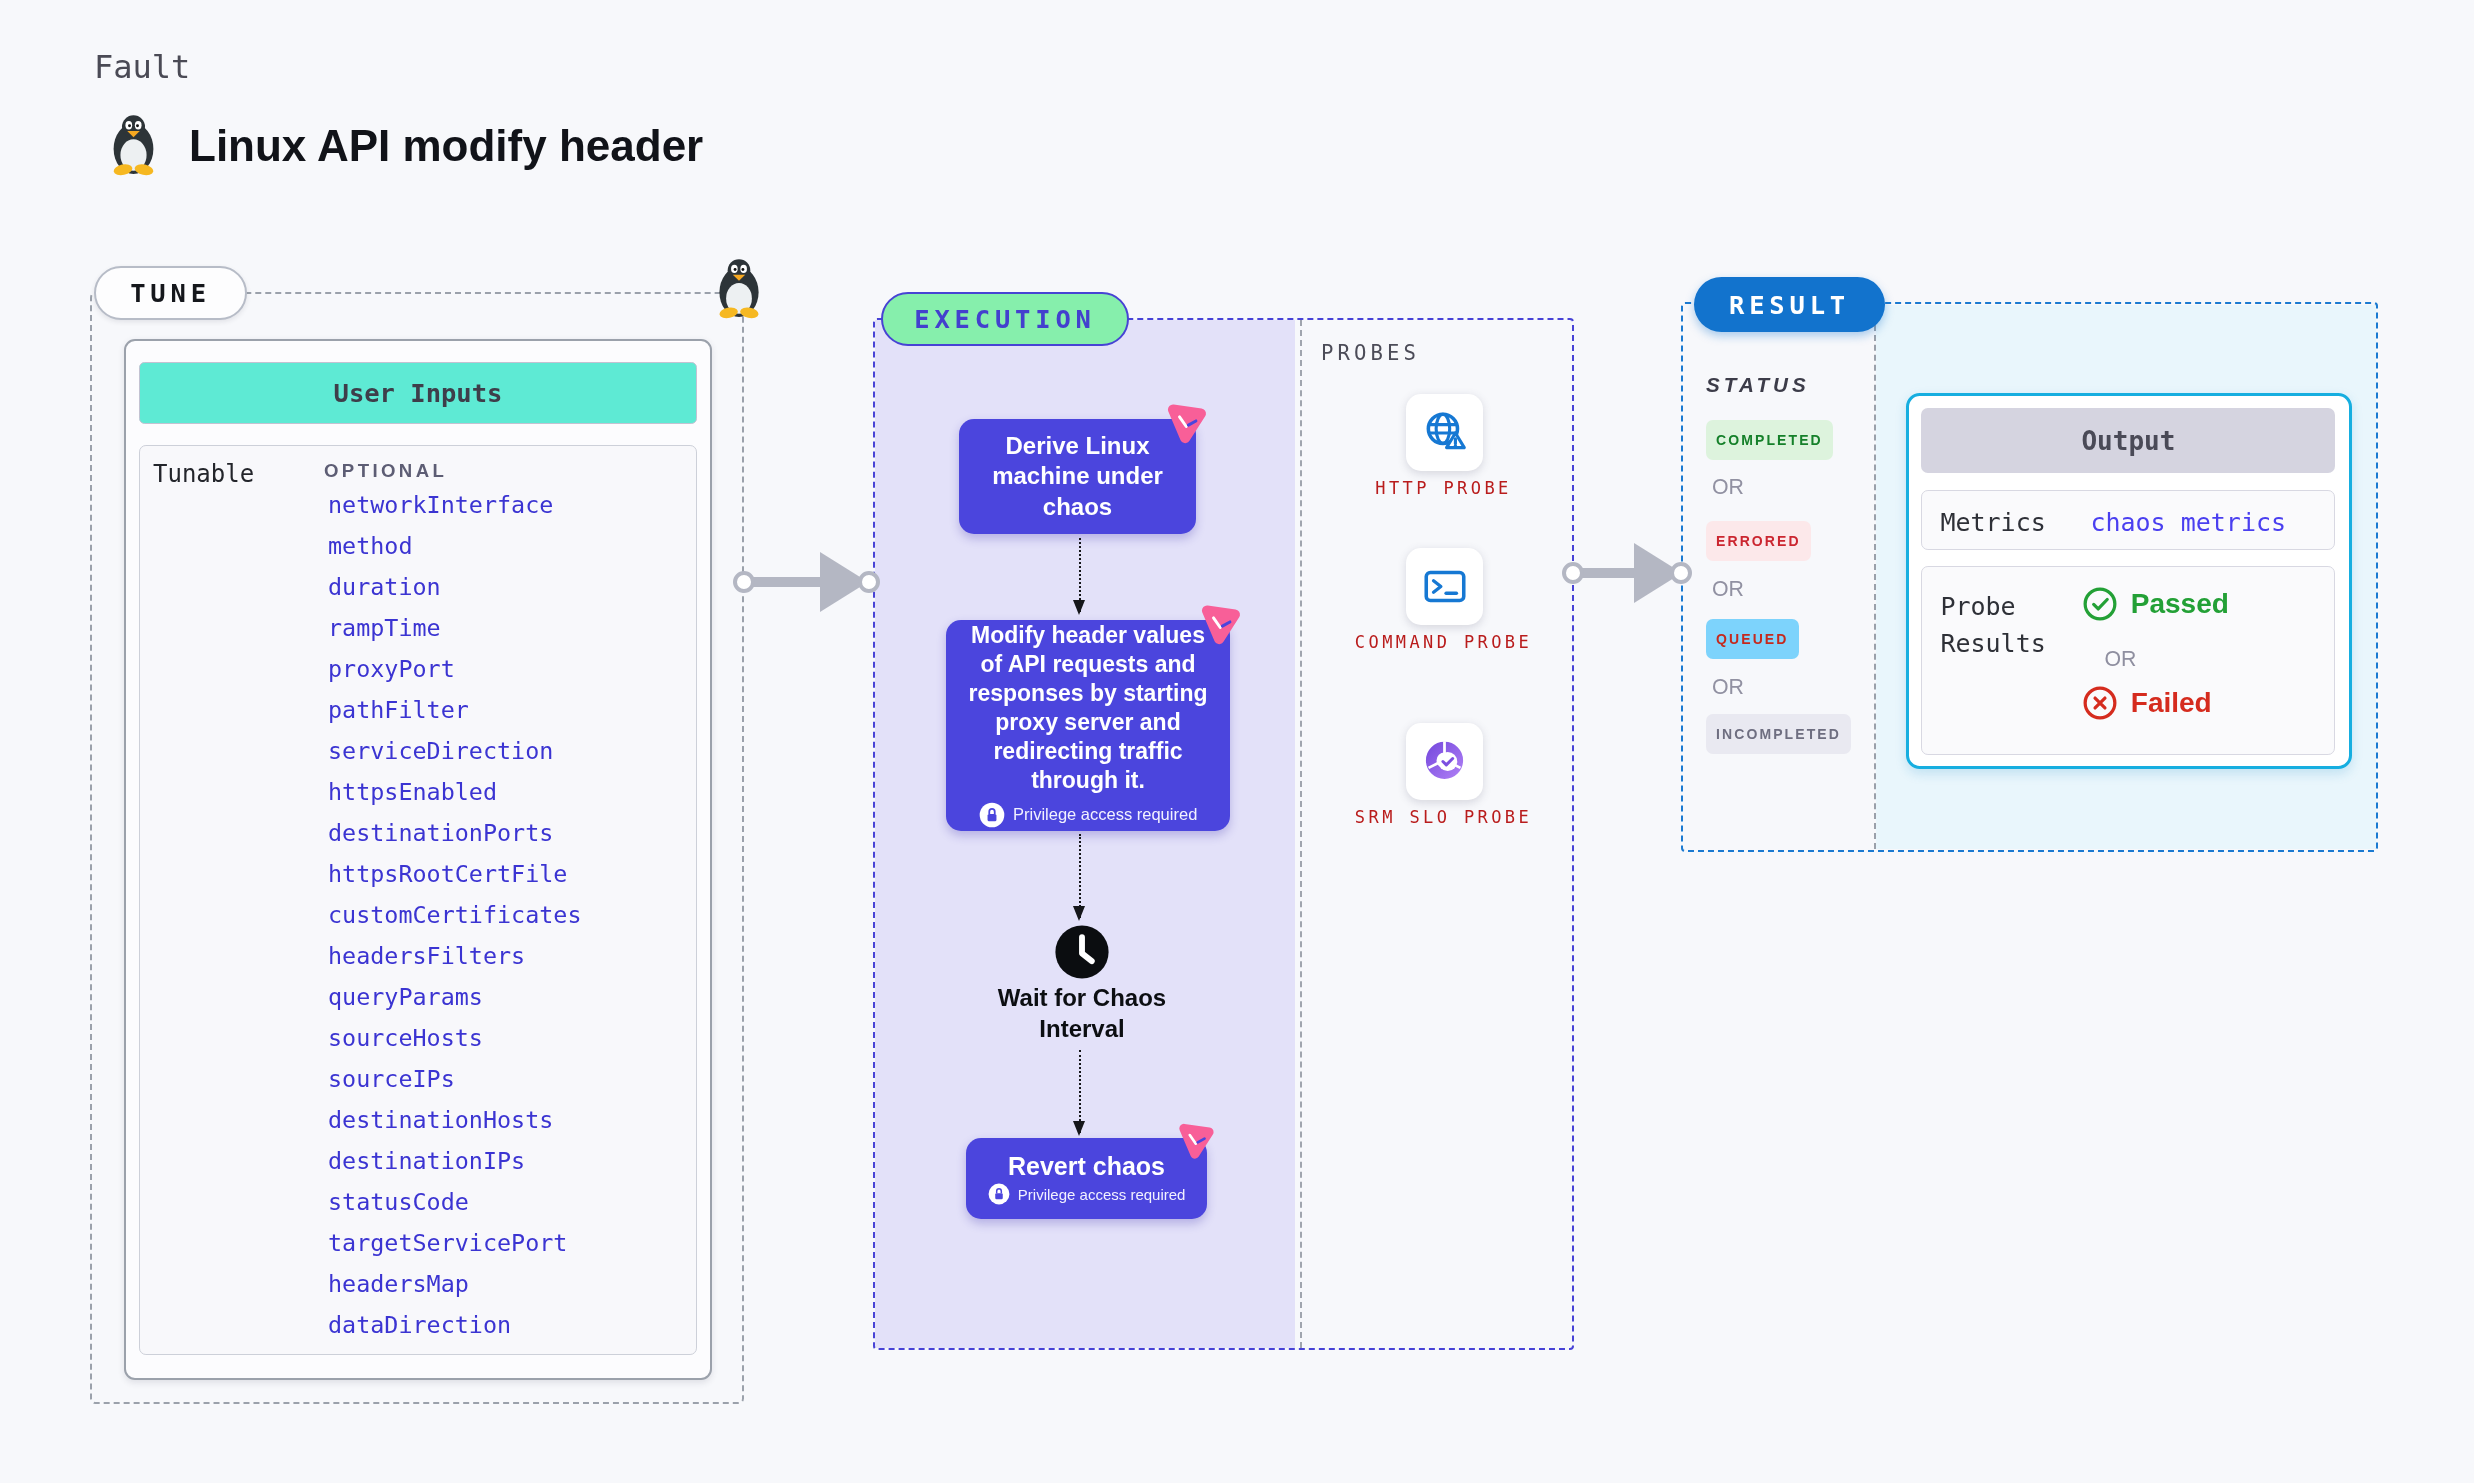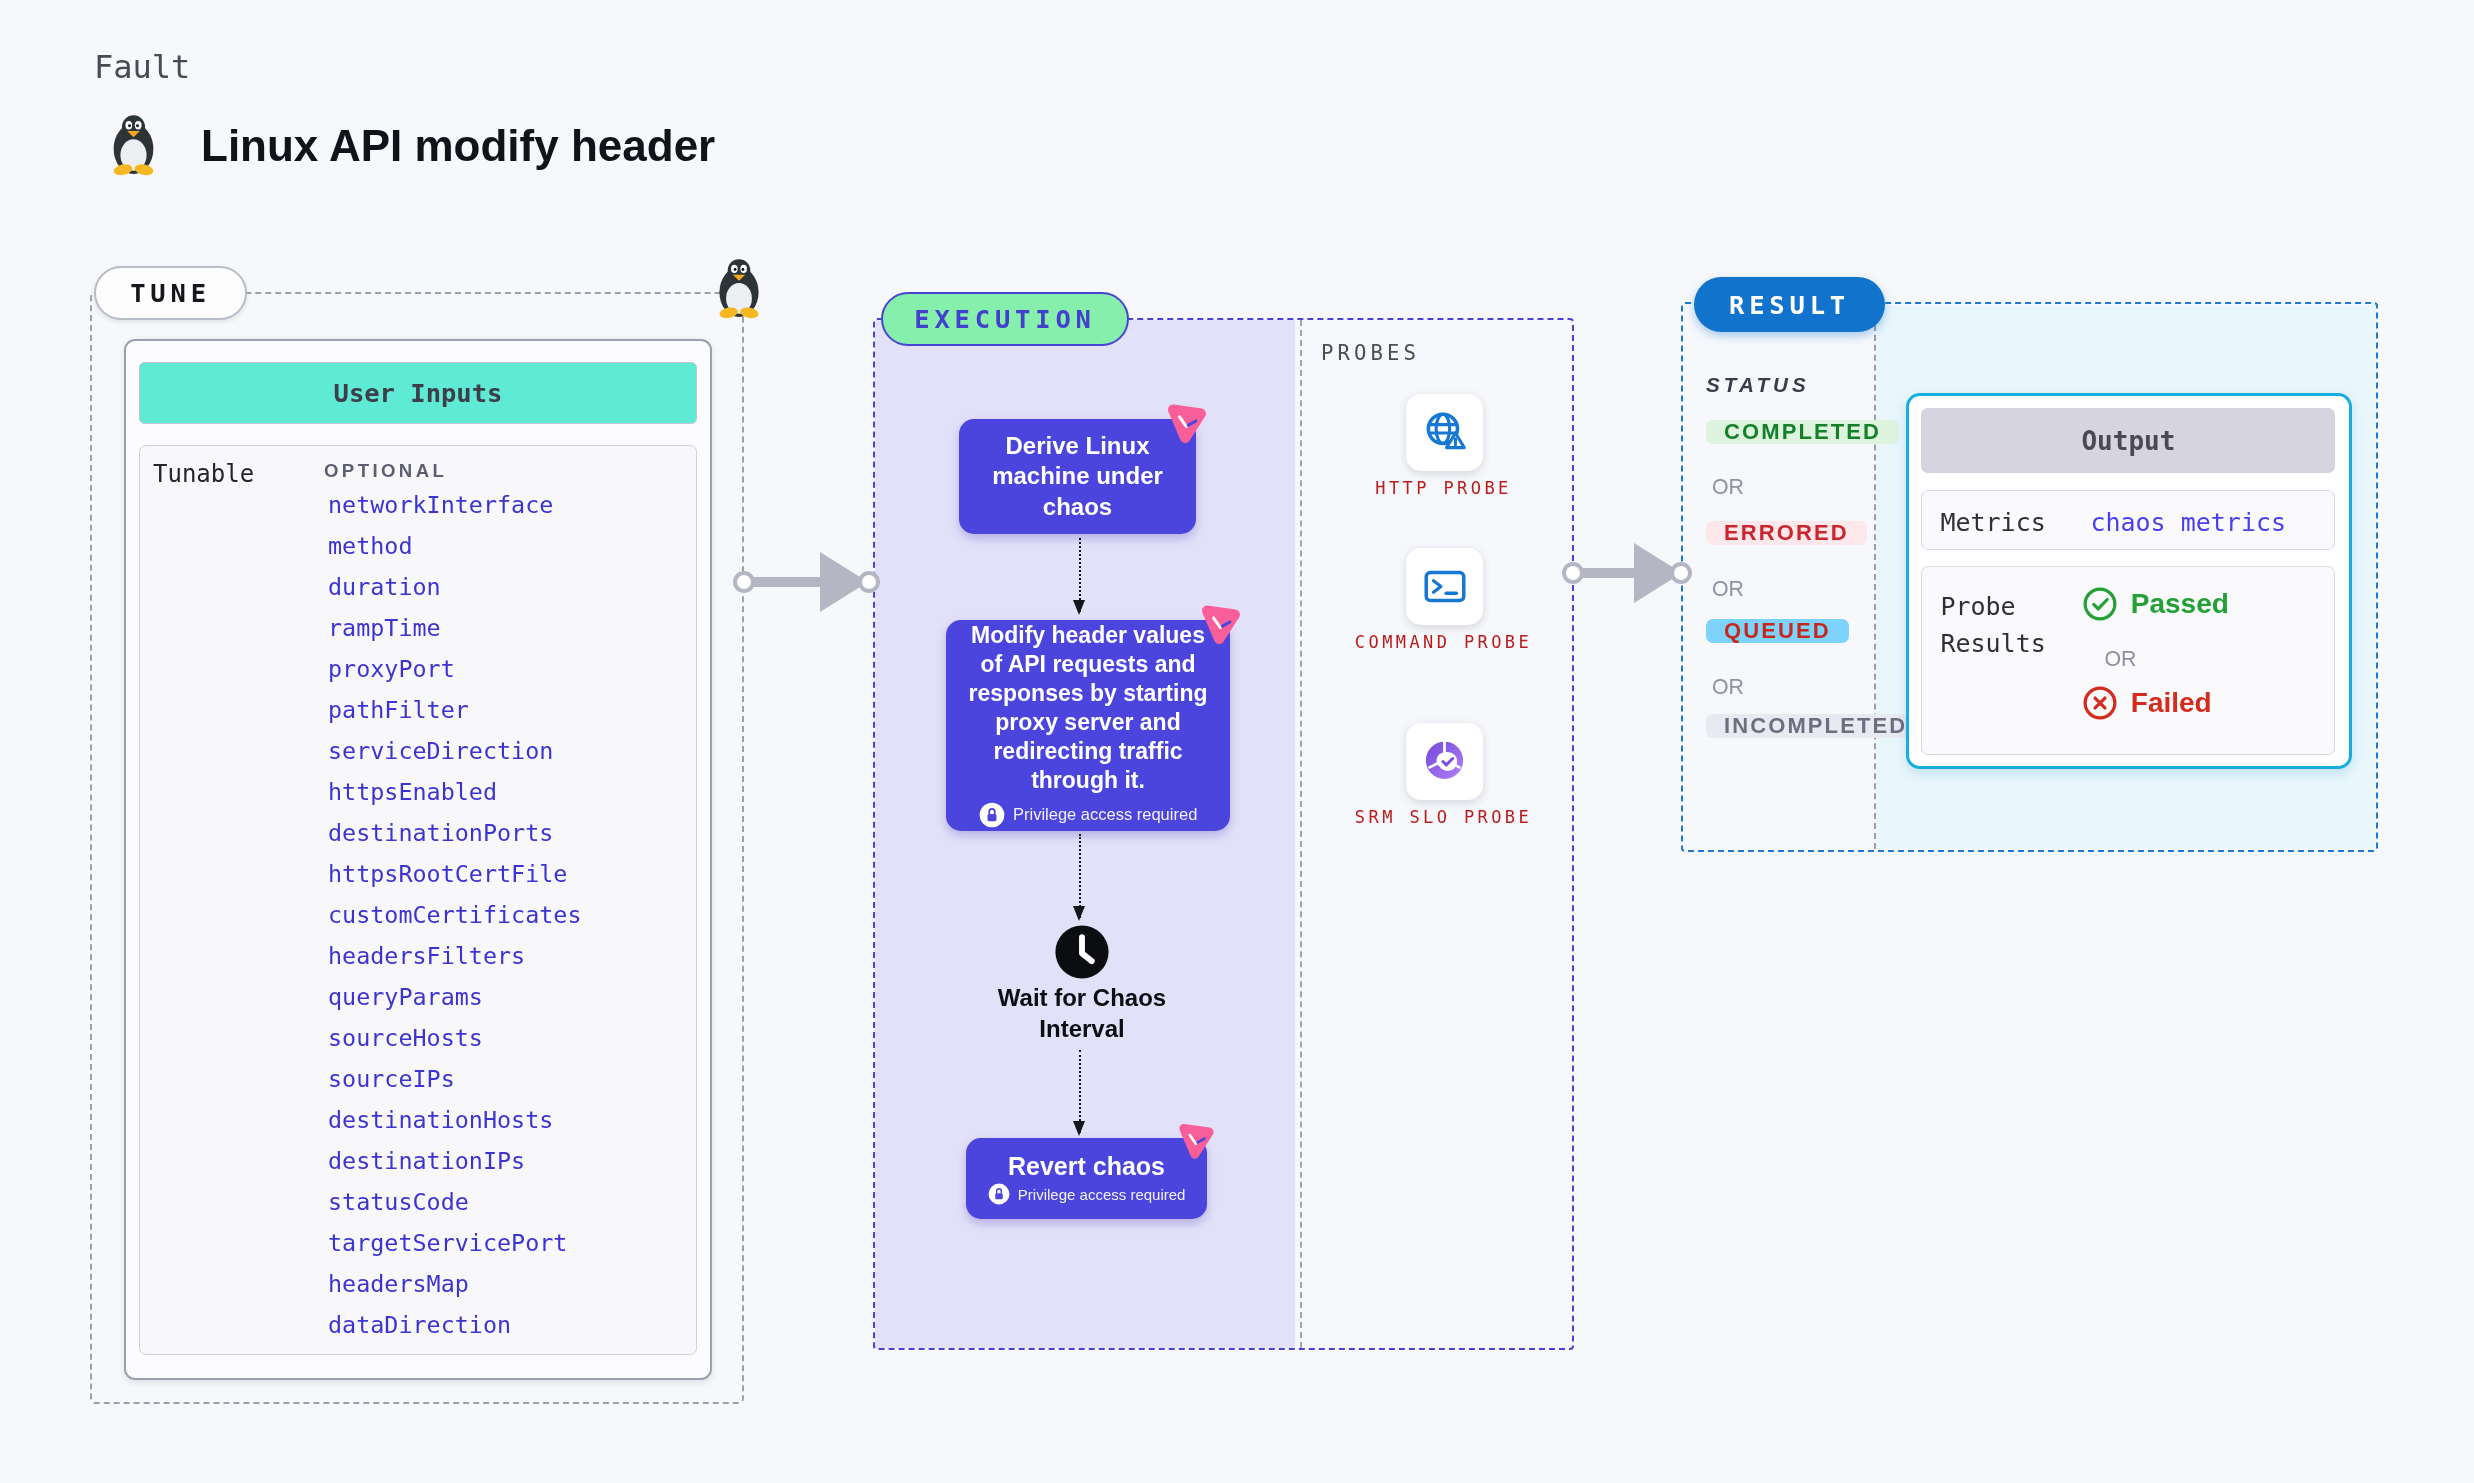--- a/index.html
+++ b/index.html
@@ -4,21 +4,21 @@
 <style>
   * { margin:0; padding:0; box-sizing:border-box; }
   html,body { width:2475px; height:1483px; }
   body { position:relative; background:#f7f8fb; overflow:hidden;
          font-family:"Liberation Sans", sans-serif; }
   .abs { position:absolute; }
   .mono { font-family:"DejaVu Sans Mono", monospace; }
 
   
   .eyebrow { left:94px; top:48px; font-size:32px; color:#4a4a55; }
-  .page-title { left:189px; top:121px; font-size:44px; font-weight:bold; color:#111319;margin-left:12px; }
+  .page-title { left:189px; top:121px; font-size:44px; font-weight:bold; color:#111319; }
 
   
   .pill { display:flex; align-items:center; justify-content:center;
           border-radius:30px; font-size:25.5px; font-weight:bold; letter-spacing:4.8px; z-index:6; }
   .pill-tune   { left:94px; top:266px; width:153px; height:54px; background:#fdfdfe;
                  border:2.1px solid #b7bcc7; color:#15171c; box-shadow:0 2.1px 5.5px rgba(40,40,60,.10); }
   .pill-exec   { left:881px; top:292px; width:248px; height:54px; background:#86efac;
                  border:2.8px solid #4743d4; color:#4340ce; }
   .pill-result { left:1694px; top:277px; width:191px; height:55px; background:#1273cd;
                  color:#ffffff; box-shadow:0 4.1px 9.6px rgba(18,115,205,.35); }
@@ -88,22 +88,22 @@
   .probes-label { left:1321px; top:341px; font-size:20.6px; letter-spacing:4.1px; color:#4c4c58; z-index:5; }
   .probe-card { width:77px; height:77px; background:#ffffff; border-radius:15px;
                 display:flex; align-items:center; justify-content:center; z-index:5;
                 box-shadow:0 2.8px 8.3px rgba(70,70,100,.18); }
   .probe-name { width:179px; text-align:center; font-size:17px; letter-spacing:3.4px;
                 color:#b91c1c; line-height:1.55; z-index:5; }
 
   
   .status-label { left:1706px; top:373px; font-size:20.6px; font-weight:bold;
                   letter-spacing:4.1px; color:#3c3c49; z-index:5;font-style:italic; }
-  .badge { position:absolute; left:1706px; height:24px; display:inline-flex; align-items:center;
-           padding:0 18px; border-radius:6.9px; font-size:22px; font-weight:bold;
+  .badge { position:absolute; left:1706px; height:40px; display:inline-flex; align-items:center;
+           padding:0 10px; border-radius:6.9px; font-size:14px; font-weight:bold;
            letter-spacing:2.1px; z-index:5; }
   .badge.success { background:#ddf3dd; color:#15802a; }
   .badge.error   { background:#fce8ea; color:#cb2630; }
   .badge.warn    { background:#7dd3fc; color:#c5291d; }
   .badge.muted   { background:#e9e9f1; color:#6e6e80; }
   .or-sep { position:absolute; left:1712px; font-size:21.3px; color:#9191a2; z-index:5; }
 
   
   .output-panel { left:1906px; top:393px; width:446px; height:376px; background:#ffffff;
                   border:3.4px solid #16aee0; border-radius:13.8px; z-index:5;

